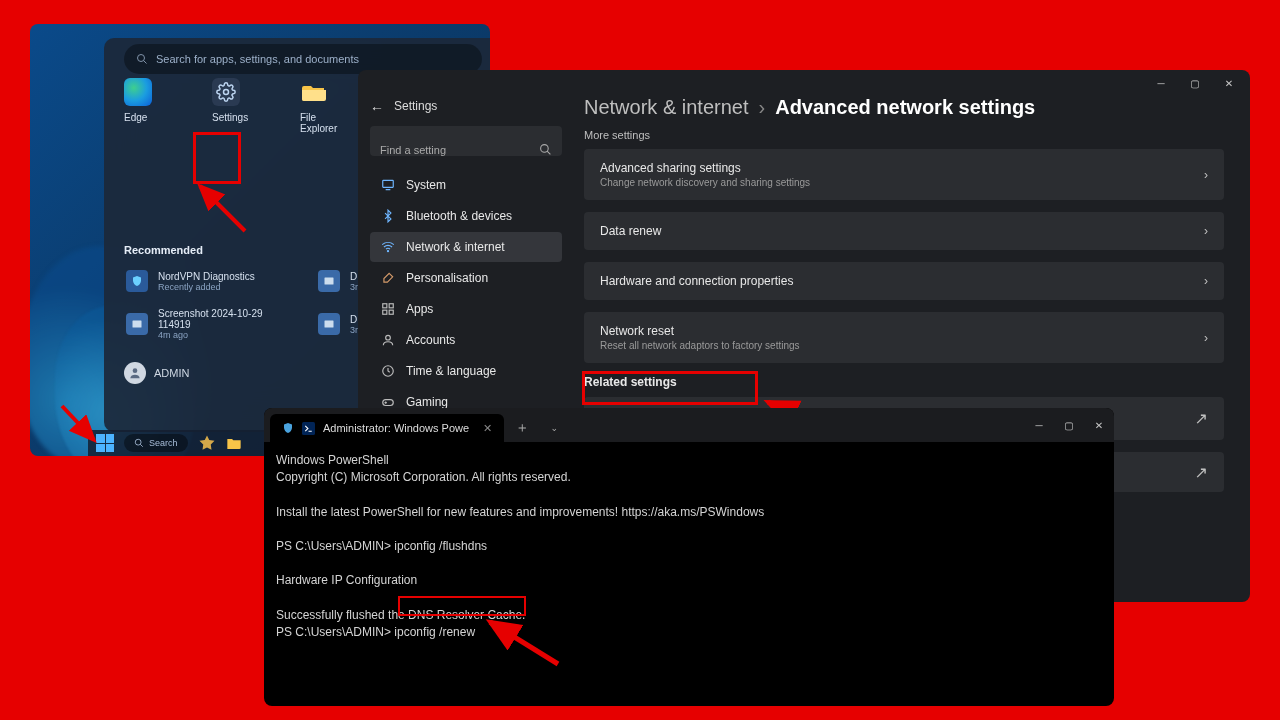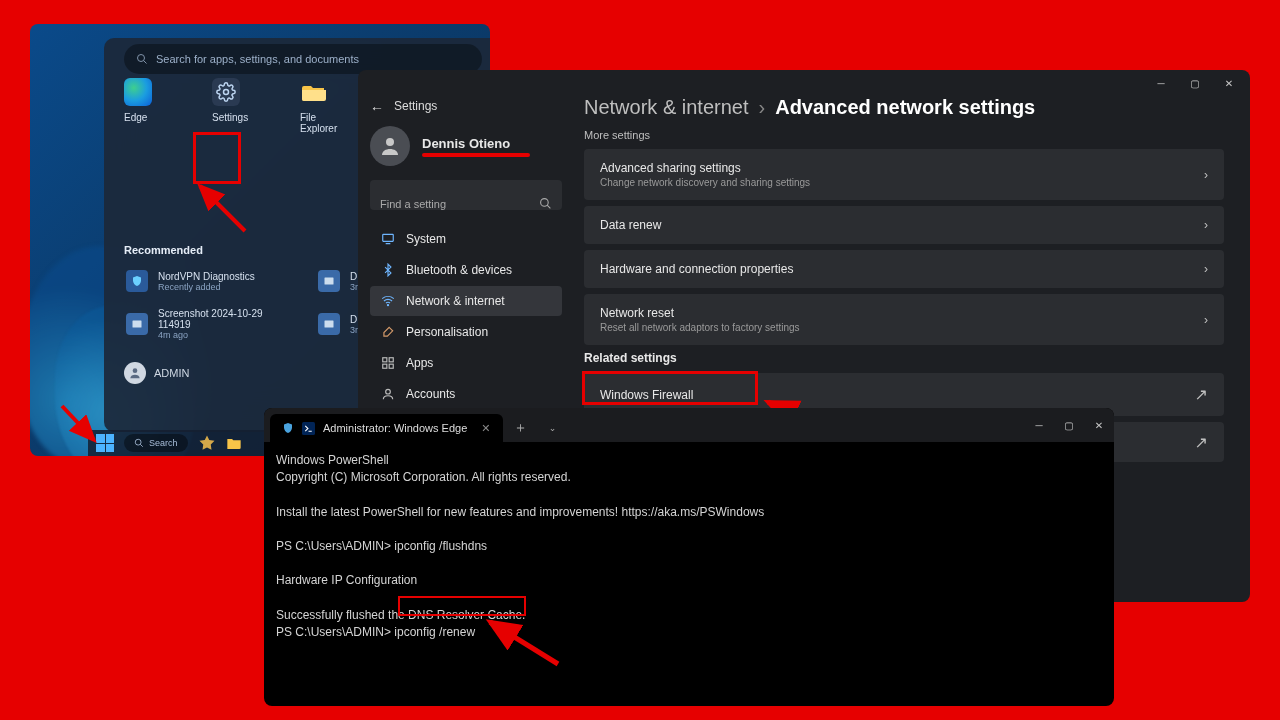--- a/index.html
+++ b/index.html
@@ -44,21 +44,21 @@
 .find{background:#2b2d31;border-radius:4px;height:30px;display:flex;align-items:flex-end;padding:0 10px;font-size:11px;color:#aaa;margin-bottom:14px;justify-content:space-between}
 .nav-list{display:flex;flex-direction:column;gap:1px}
 .nav-item{display:flex;align-items:center;gap:10px;height:30px;padding:0 10px;font-size:12px;color:#e8e8e8;border-radius:4px}
 .nav-item.active{background:#34363b}
 .nav-ico{width:16px;height:16px;display:flex;align-items:center;justify-content:center}
 .settings-main{flex:1;padding:0 26px 0 10px;overflow:hidden}
 .crumb{display:flex;align-items:center;gap:10px;font-size:20px;font-weight:600;color:#fff;margin-bottom:10px}
 .crumb .sep{color:#888;font-weight:400}
 .crumb .root{color:#bfbfbf;font-weight:400}
 .mini-head{font-size:11px;color:#bfbfbf;margin-bottom:8px}
-.card{background:#2b2d31;border-radius:4px;padding:12px 16px;display:flex;align-items:center;justify-content:space-between;margin-bottom:6px}
+.card{background:#2b2d31;border-radius:4px;padding:12px 16px;display:flex;align-items:center;justify-content:space-between;margin-bottom:12px}
 .card-title{font-size:12px}
 .card-sub{font-size:10px;color:#9a9a9a;margin-top:2px}
 .chev{color:#c0c0c0;font-size:12px}
 .ext{color:#c0c0c0}
 .sect-head{font-size:12px;color:#e8e8e8;margin:6px 0 8px;font-weight:600}
 
 .ps-win{left:264px;top:408px;width:850px;height:298px;background:#000;border-radius:8px;overflow:hidden;color:#ccc}
 .ps-titlebar{height:34px;background:#1b1c1f;display:flex;align-items:center}
 .ps-tab{display:flex;align-items:center;gap:8px;background:#000;height:28px;margin-left:6px;margin-top:6px;padding:0 12px;border-radius:6px 6px 0 0;font-size:11px;color:#ddd}
 .ps-tab-x{margin-left:6px;color:#888;font-size:11px}
@@ -211,32 +211,20 @@
     <div class="tb-btn">─</div>
     <div class="tb-btn">▢</div>
     <div class="tb-btn">✕</div>
   </div>
   <div class="settings-body">
     <div class="settings-side">
       <div class="back-row">
         <span style="font-size:14px">←</span>
         <span>Settings</span>
       </div>
-      <div class="profile">
-        <div class="profile-av">
-            <svg width="24" height="24" viewBox="0 0 24 24" fill="#c8c8c8">
-              <circle cx="12" cy="8" r="4"></circle>
-              <path d="M4 21c0-4 4-6 8-6s8 2 8 6"></path>
-            </svg>
-          </div>
-        <div>
-          <div class="profile-name">Dennis Otieno</div>
-          <div class="red-underline"></div>
-        </div>
-      </div>
       <div class="find">
         <span>Find a setting</span>
         <svg width="13" height="13" viewBox="0 0 24 24" fill="none" stroke="#aaa" stroke-width="2">
             <circle cx="10" cy="10" r="7"></circle>
             <line x1="21" y1="21" x2="15" y2="15"></line>
           </svg>
       </div>
       <div class="nav-list">
         <div class="nav-item">
             <span class="nav-ico">
@@ -371,21 +359,21 @@
 <div class="layer ps-win">
   <div class="ps-titlebar">
     <div class="ps-tab">
       <svg width="12" height="12" viewBox="0 0 24 24">
           <path fill="#4aa3df" d="M12 2l8 3v6c0 5-3.5 9.5-8 11-4.5-1.5-8-6-8-11V5z"></path>
         </svg>
       <svg width="13" height="13" viewBox="0 0 24 24">
           <rect width="24" height="24" rx="3" fill="#012456"></rect>
           <path d="M6 7l5 5-5 5M12 17h6" stroke="#fff" stroke-width="2" fill="none"></path>
         </svg>
-      <span>Administrator: Windows Edge</span>
+      <span>Administrator: Windows Powe</span>
       <span class="ps-tab-x">✕</span>
     </div>
     <div class="ps-add">＋</div>
     <div class="ps-add" style="font-size:9px">⌄</div>
     <div class="ps-tbright">
       <div class="tb-btn">─</div>
       <div class="tb-btn">▢</div>
       <div class="tb-btn">✕</div>
     </div>
   </div>

